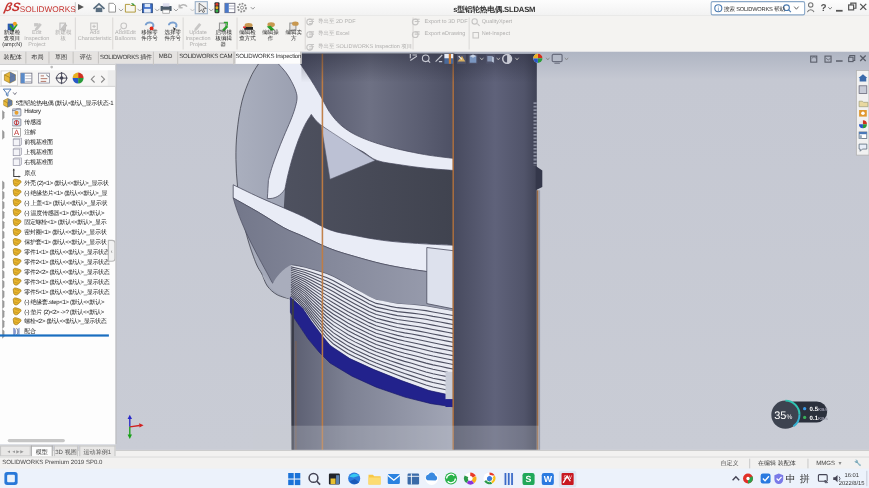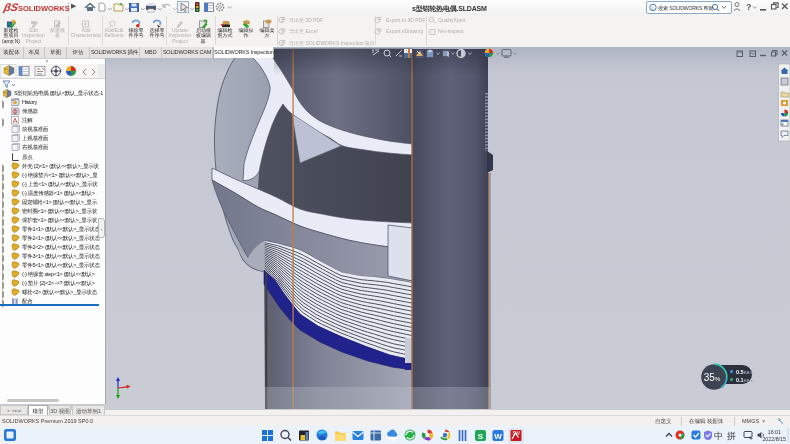--- a/index.html
+++ b/index.html
@@ -6,21 +6,21 @@
 .ab{position:absolute}
 .tx{position:absolute;white-space:nowrap}
 #tabs,#panel,#cfg,#status,#task,#logo,#qat,#search,#winbtn,#ribbon{z-index:3}
 #vp{z-index:1}
 </style></head>
 <body>
 
 <div class="ab" style="left:0;top:0;width:790px;height:14px;background:linear-gradient(#fdfdfd,#f2f2f2);border-bottom:1px solid #d9d9d9"></div>
 <div id="logo" class="ab" style="left:4px;top:0;width:62px;height:14px">
  <span style="position:absolute;left:0;top:1px;font-size:11px;font-style:italic;font-weight:bold;color:#c63430;transform:skewX(-12deg)">βS</span>
- <span style="position:absolute;left:14px;top:4px;font-size:7.5px;font-weight:bold;color:#c63430;letter-spacing:0">SOLIDWORKS</span>
+ <span style="position:absolute;left:14px;top:4px;font-size:7.5px;font-weight:normal;color:#c63430;letter-spacing:0">SOLIDWORKS</span>
 </div>
 <div class="ab" style="left:68px;top:2px;width:8px;height:10px;border-left:1px solid #ccc;color:#555;font-size:7px">&nbsp;▶</div>
 <div id="qat" class="ab" style="left:82px;top:0;width:160px;height:14px">
  <svg width="160" height="14" style="position:absolute;left:0;top:0">
 
   <path d="M3 8 L8 3.5 L13 8" fill="none" stroke="#5a6e80" stroke-width="1.6"></path>
       <rect x="5" y="7" width="6" height="4" fill="#5a6e80"></rect>
 
   <path d="M17 3 h4 l2 2 v6 h-6 z" fill="#fff" stroke="#888" stroke-width="0.8"></path>
   <path d="M26 8 l2 2 2-2" fill="none" stroke="#999" stroke-width="0.8"></path>

